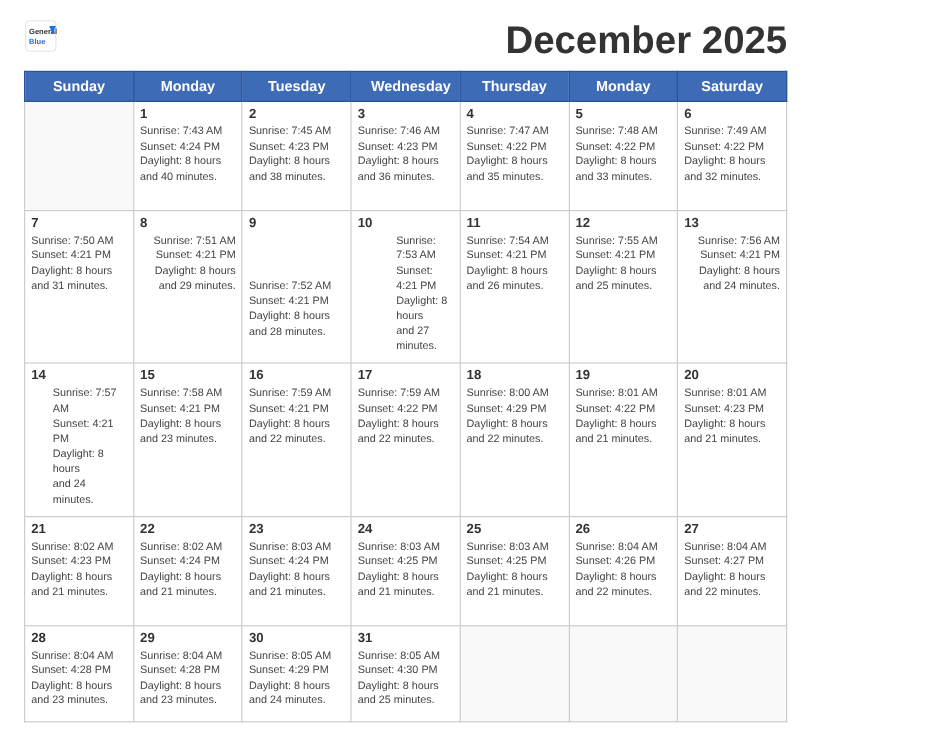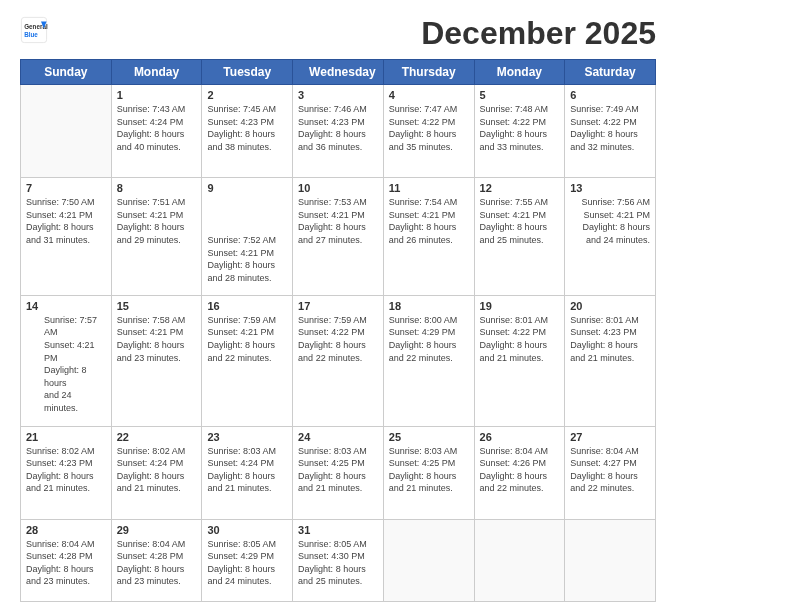--- a/index.html
+++ b/index.html
@@ -166,35 +166,35 @@
         <tr>
           <td>
             <span class="day-num">7</span>
             <div class="cell-info" style="white-space: pre-line;">Sunrise: 7:50 AM
 Sunset: 4:21 PM
 Daylight: 8 hours
 and 31 minutes.</div>
           </td>
           <td>
             <span class="day-num">8</span>
-            <div class="cell-info" style="white-space: pre-line;">Sunrise: 7:51 AM
+            <div class="cell-info" style="white-space: pre-line; text-align: right;">Sunrise: 7:51 AM
 Sunset: 4:21 PM
 Daylight: 8 hours
 and 29 minutes.</div>
           </td>
           <td>
             <span class="day-num">9</span>
             <div class="cell-info" style="white-space: pre-line; margin-top: 40px;">Sunrise: 7:52 AM
 Sunset: 4:21 PM
 Daylight: 8 hours
 and 28 minutes.</div>
           </td>
           <td>
             <span class="day-num">10</span>
-            <div class="cell-info" style="white-space: pre-line;">Sunrise: 7:53 AM
+            <div class="cell-info" style="white-space: pre-line; margin-left: 32px;">Sunrise: 7:53 AM
 Sunset: 4:21 PM
 Daylight: 8 hours
 and 27 minutes.</div>
           </td>
           <td>
             <span class="day-num">11</span>
             <div class="cell-info" style="white-space: pre-line;">Sunrise: 7:54 AM
 Sunset: 4:21 PM
 Daylight: 8 hours
 and 26 minutes.</div>

